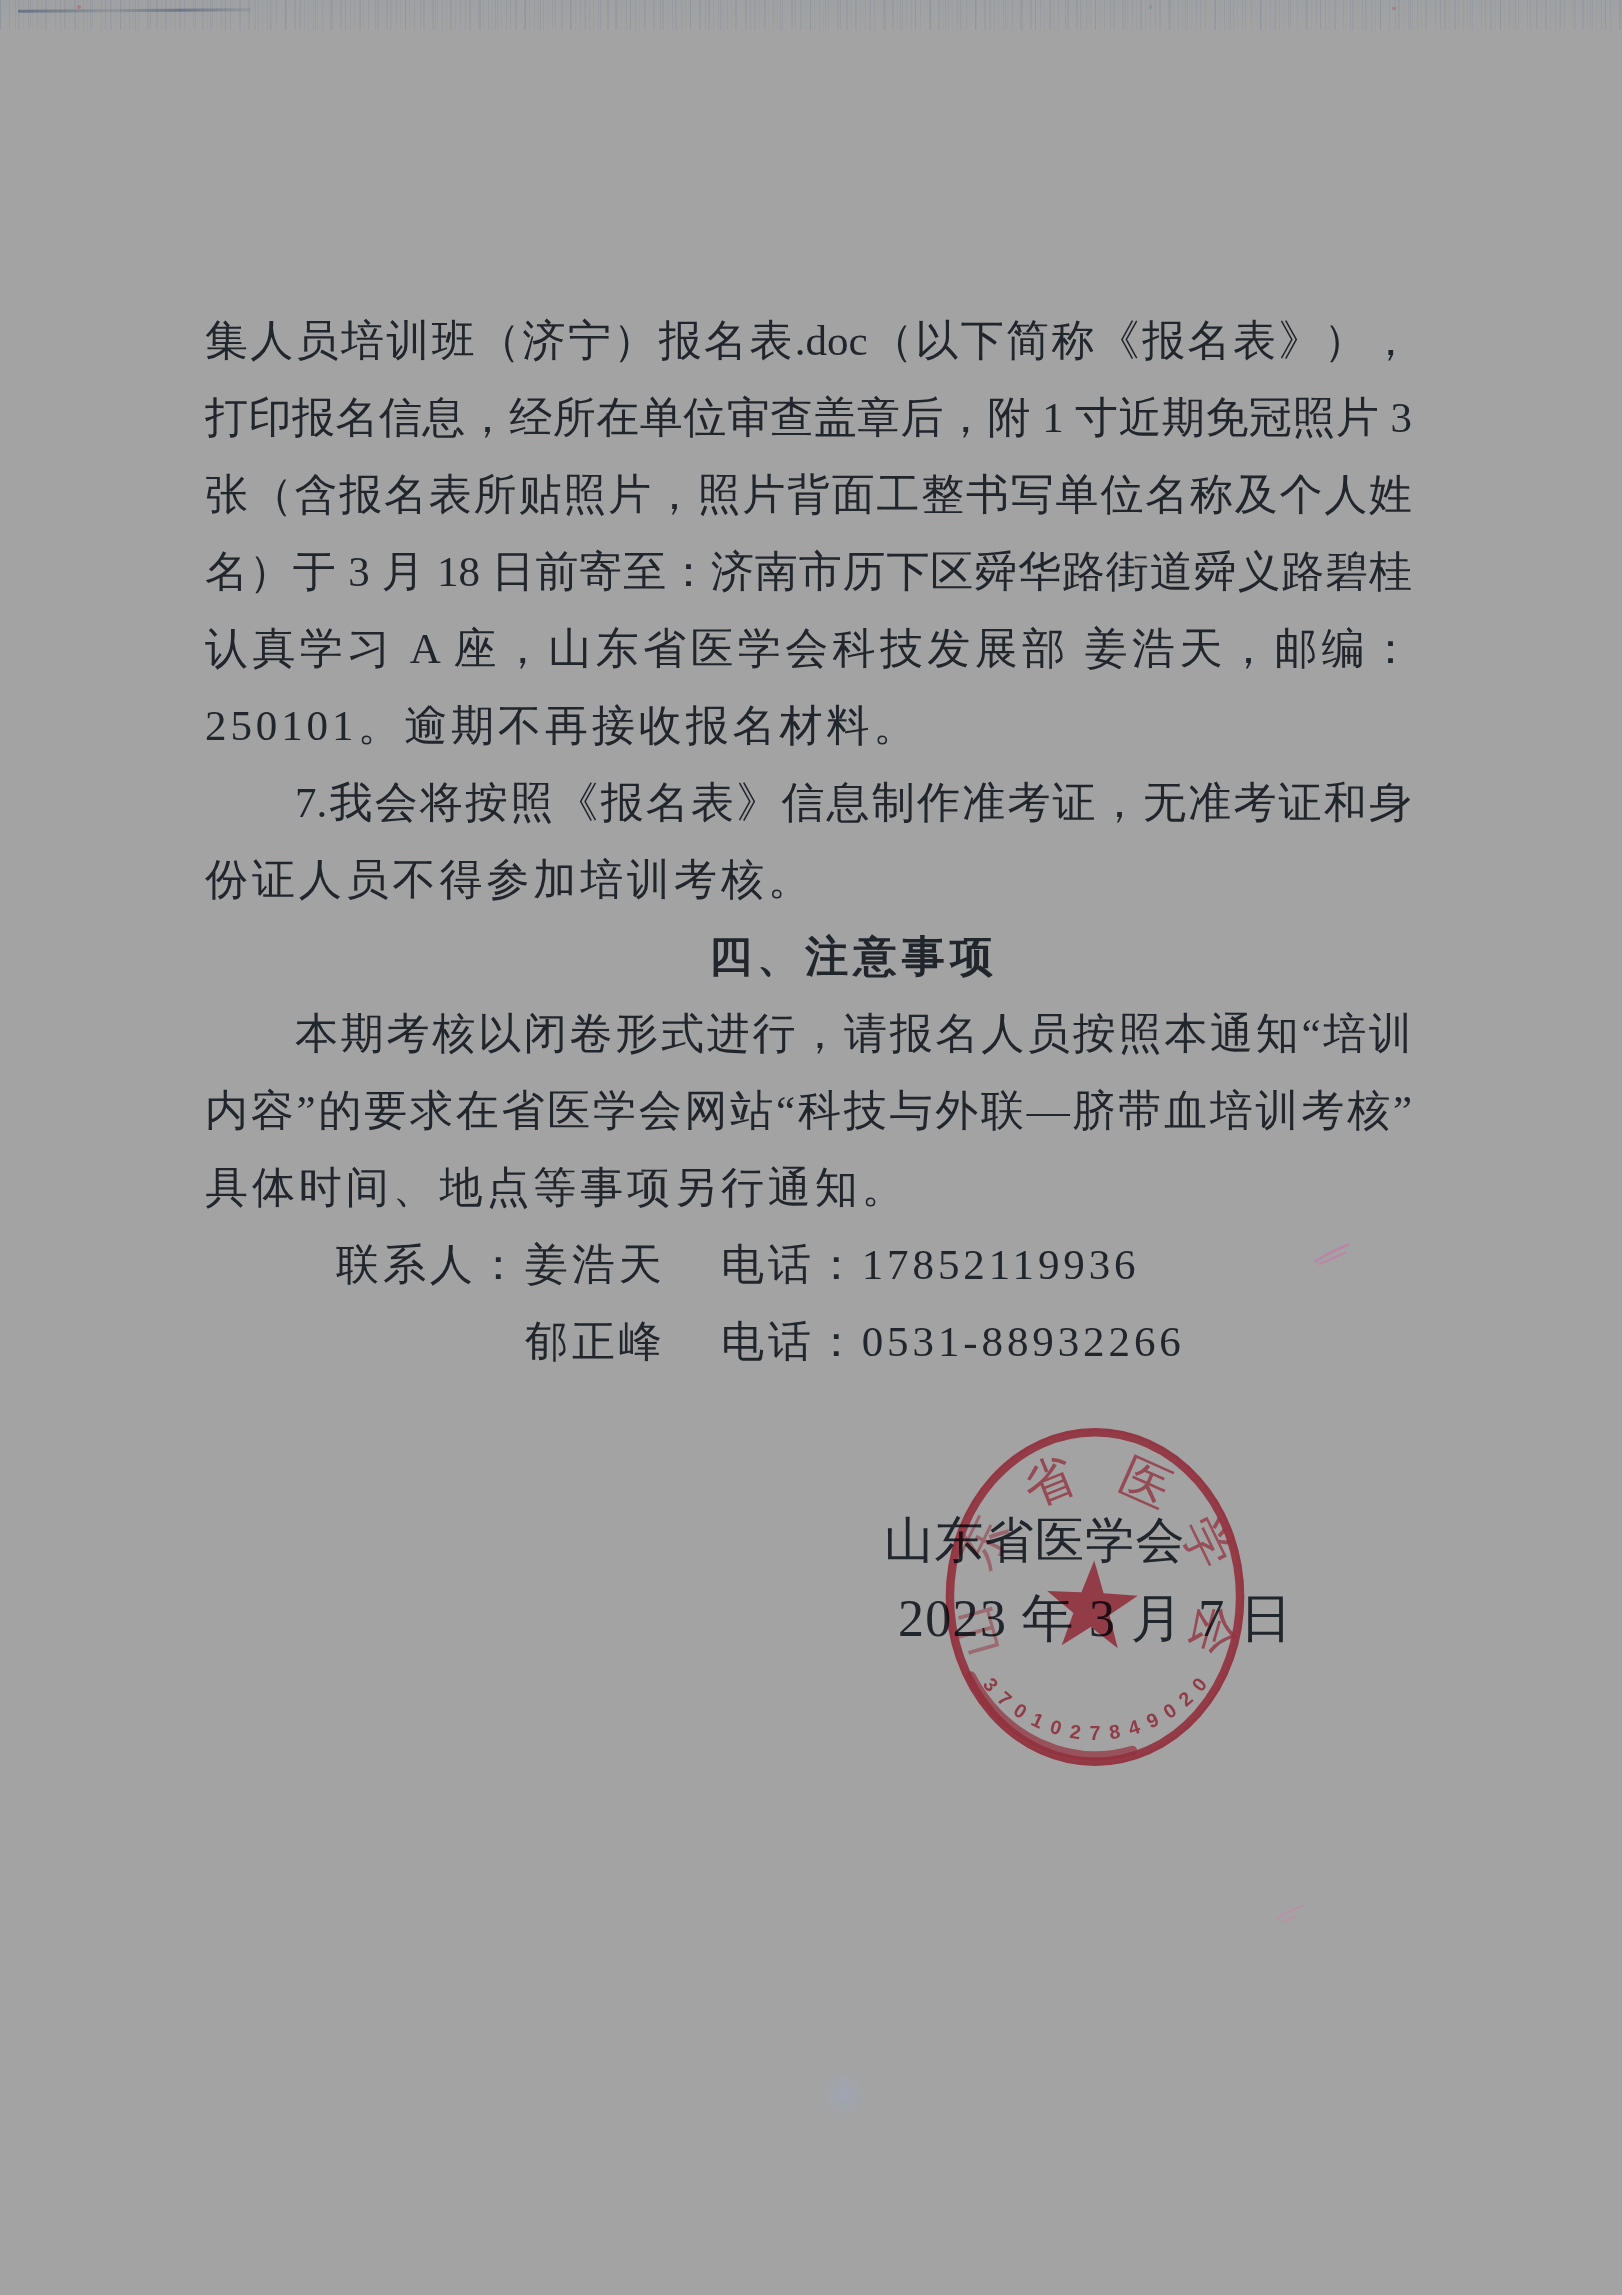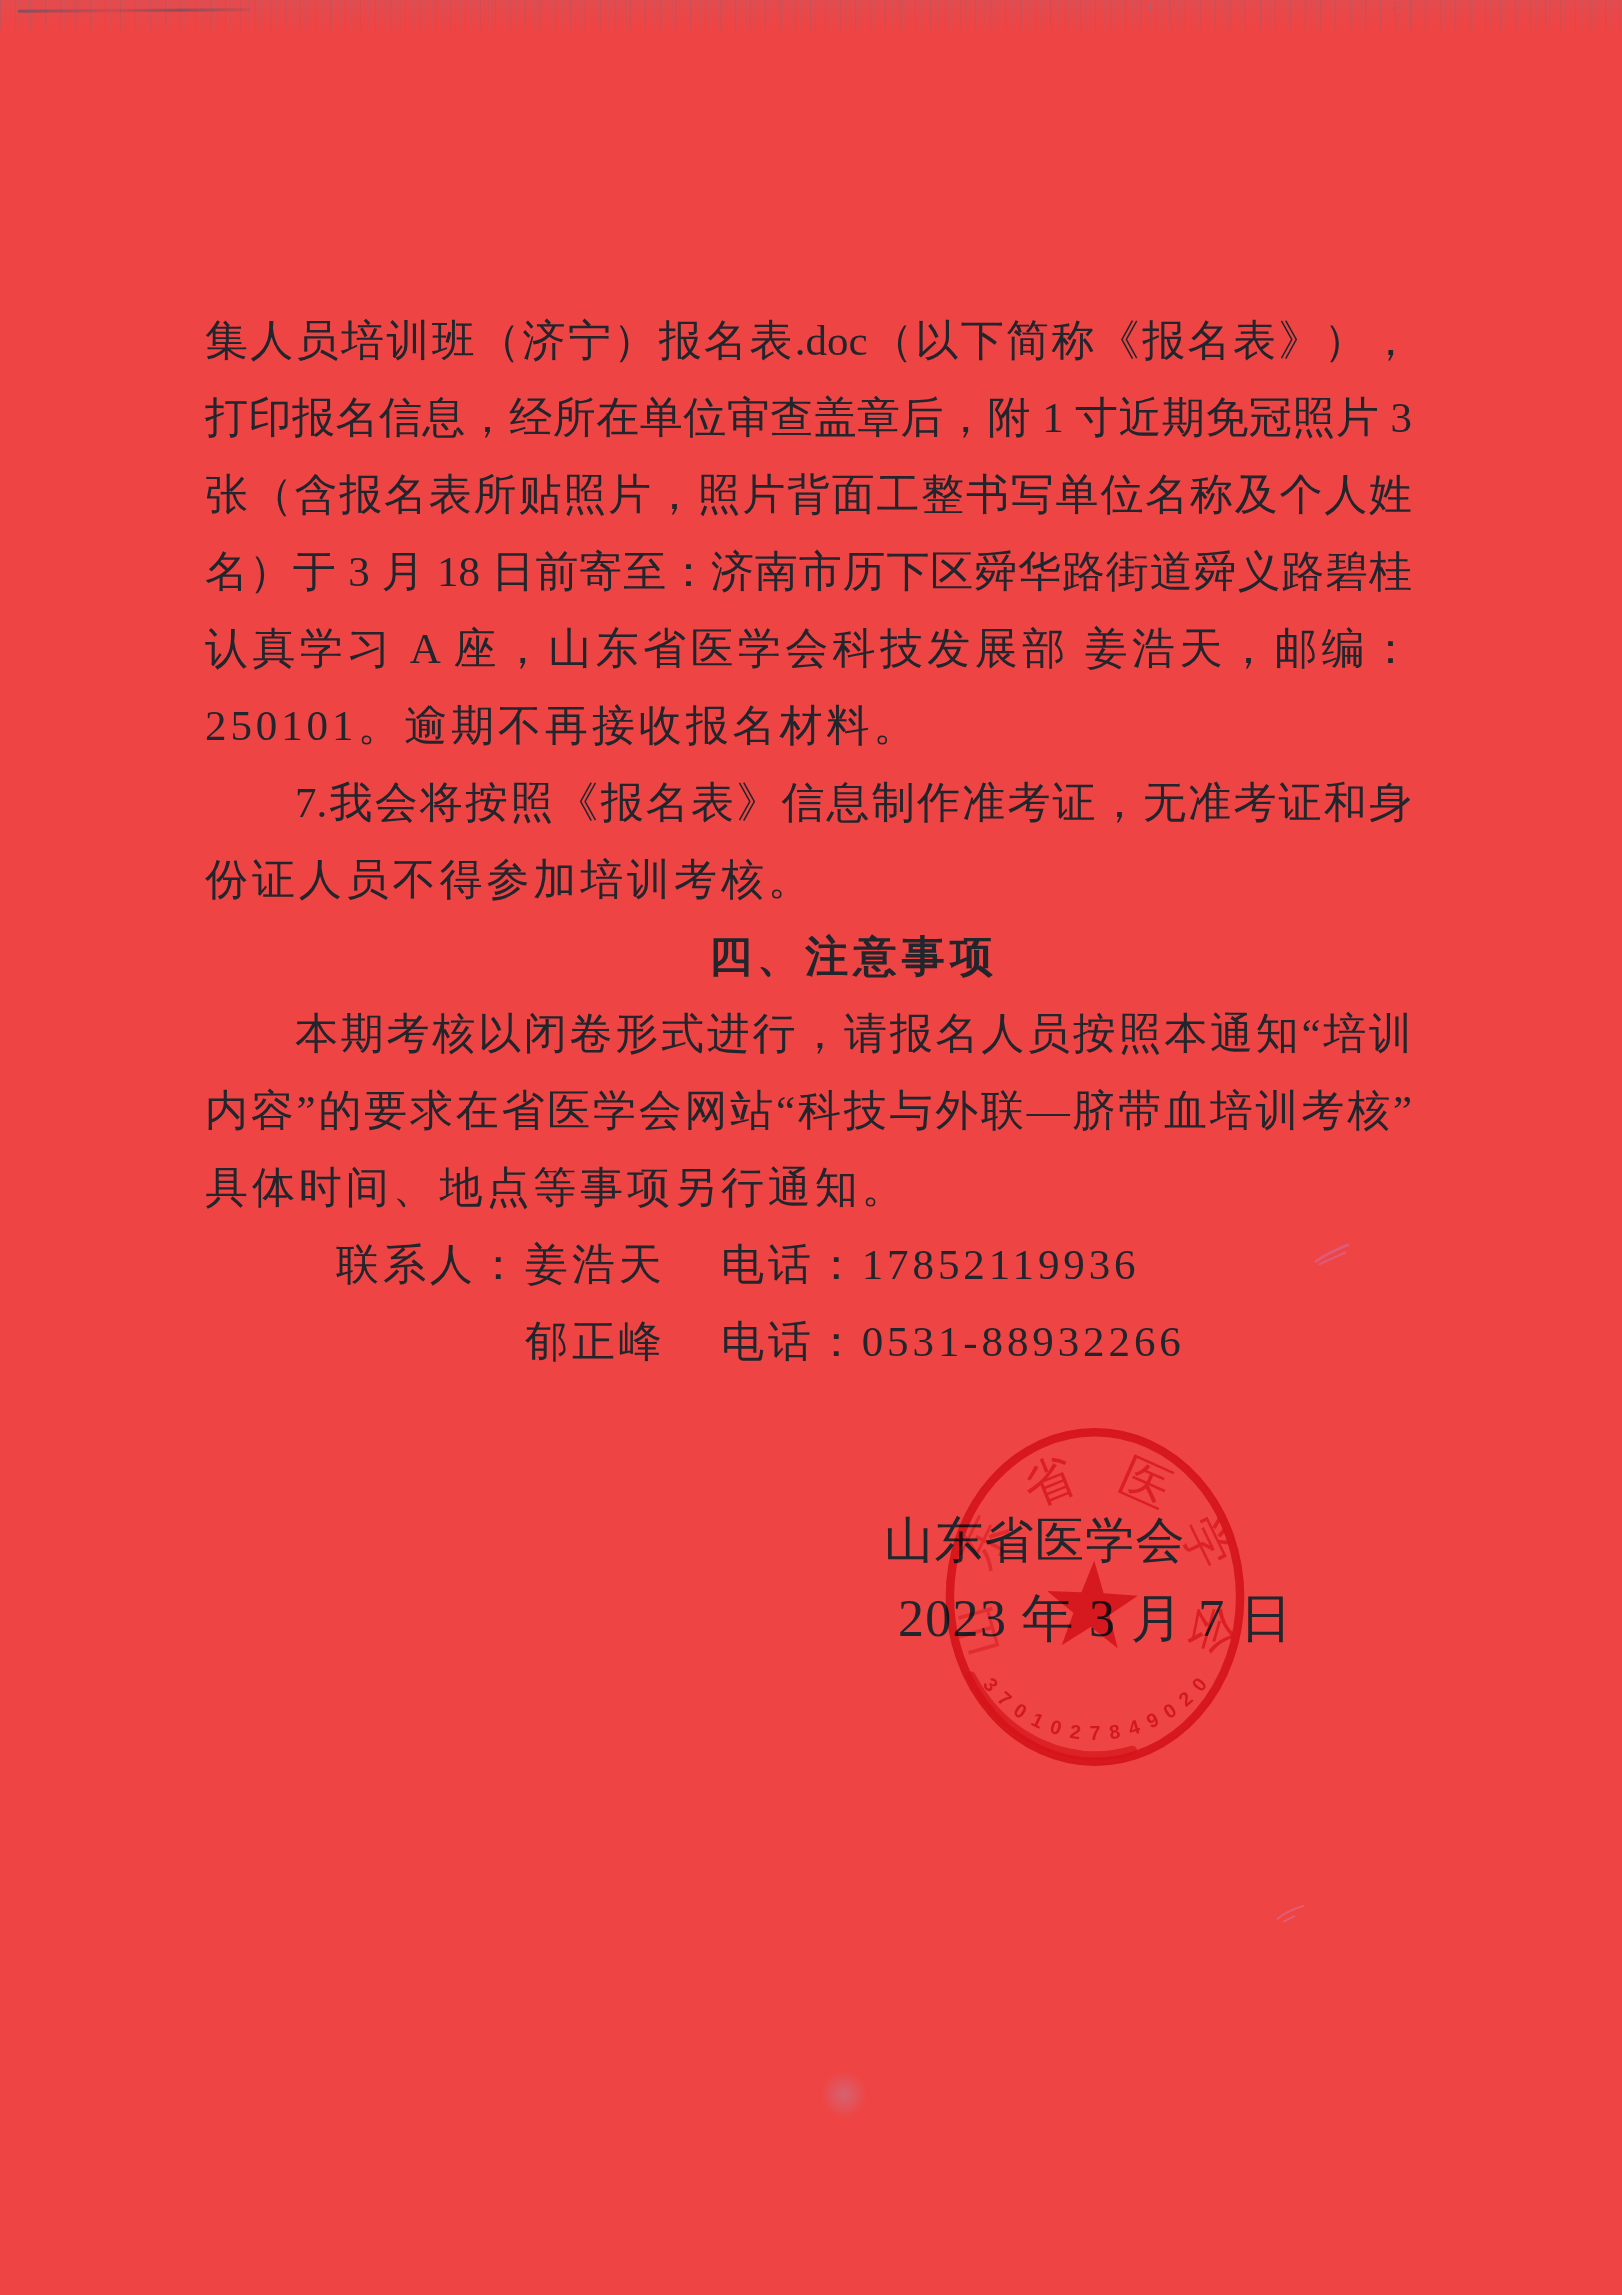--- a/index.html
+++ b/index.html
@@ -1,20 +1,20 @@
 <!DOCTYPE html>
 <html style="font-size:10.5px"><head>
 <meta charset="utf-8">
 <style>
   html,body{margin:0;padding:0;background:#888;}
   .page{
     position:relative;
     width:1623px;height:2295px;
     margin:0 auto;
-    background:#ef4444;
+    background:#a3a3a3;
     overflow:hidden;
     font-family:"Liberation Serif","DejaVu Serif",serif;
     color:#21252c;
   }
   
   .scan-band{
     position:absolute;left:0;top:0;width:1623px;height:30px;
     background:
       repeating-linear-gradient(90deg, rgba(100,120,150,.14) 0 1.3px, rgba(0,0,0,0) 1.3px 4.6px, rgba(90,110,140,.07) 4.6px 5.2px, rgba(0,0,0,0) 5.2px 9.2px),
       repeating-linear-gradient(90deg, rgba(70,90,120,.10) 0 0.7px, rgba(0,0,0,0) 0.7px 15px),

